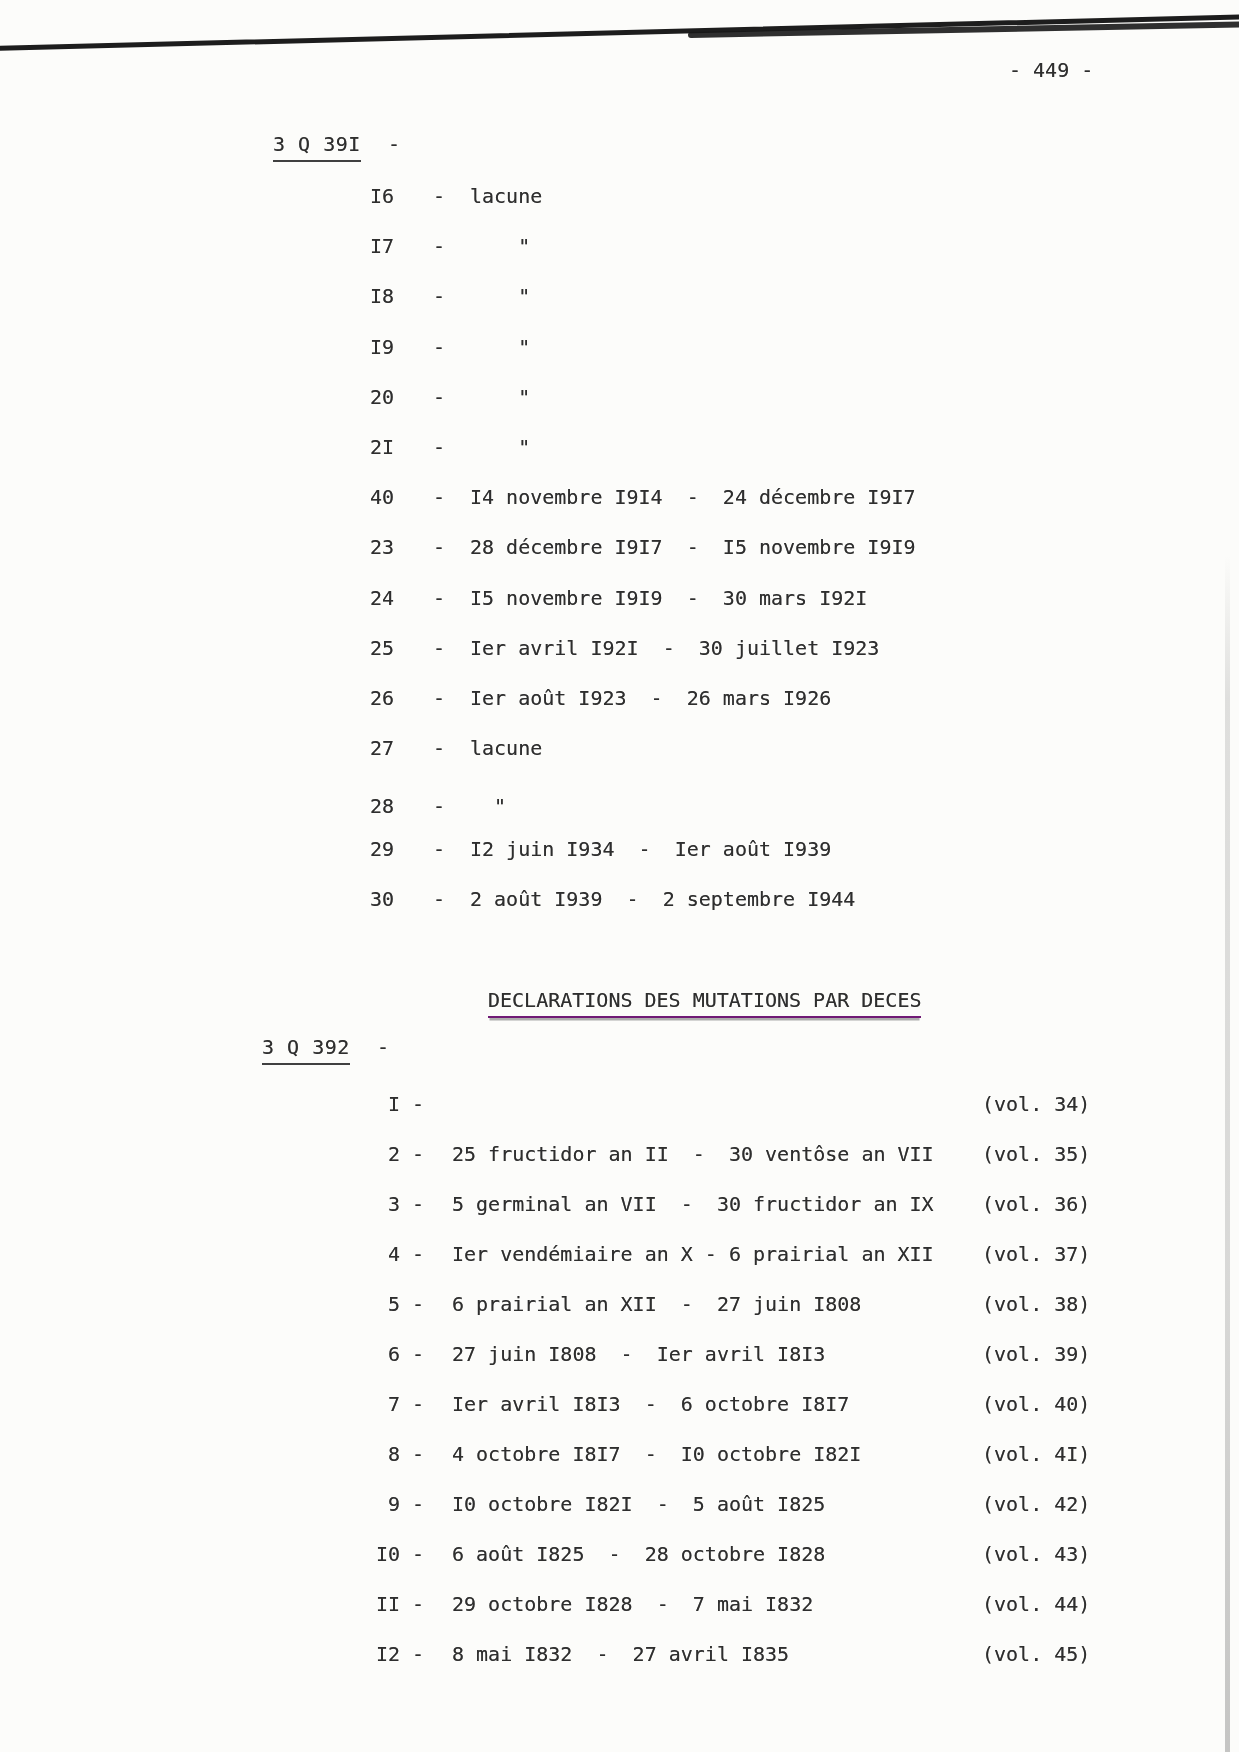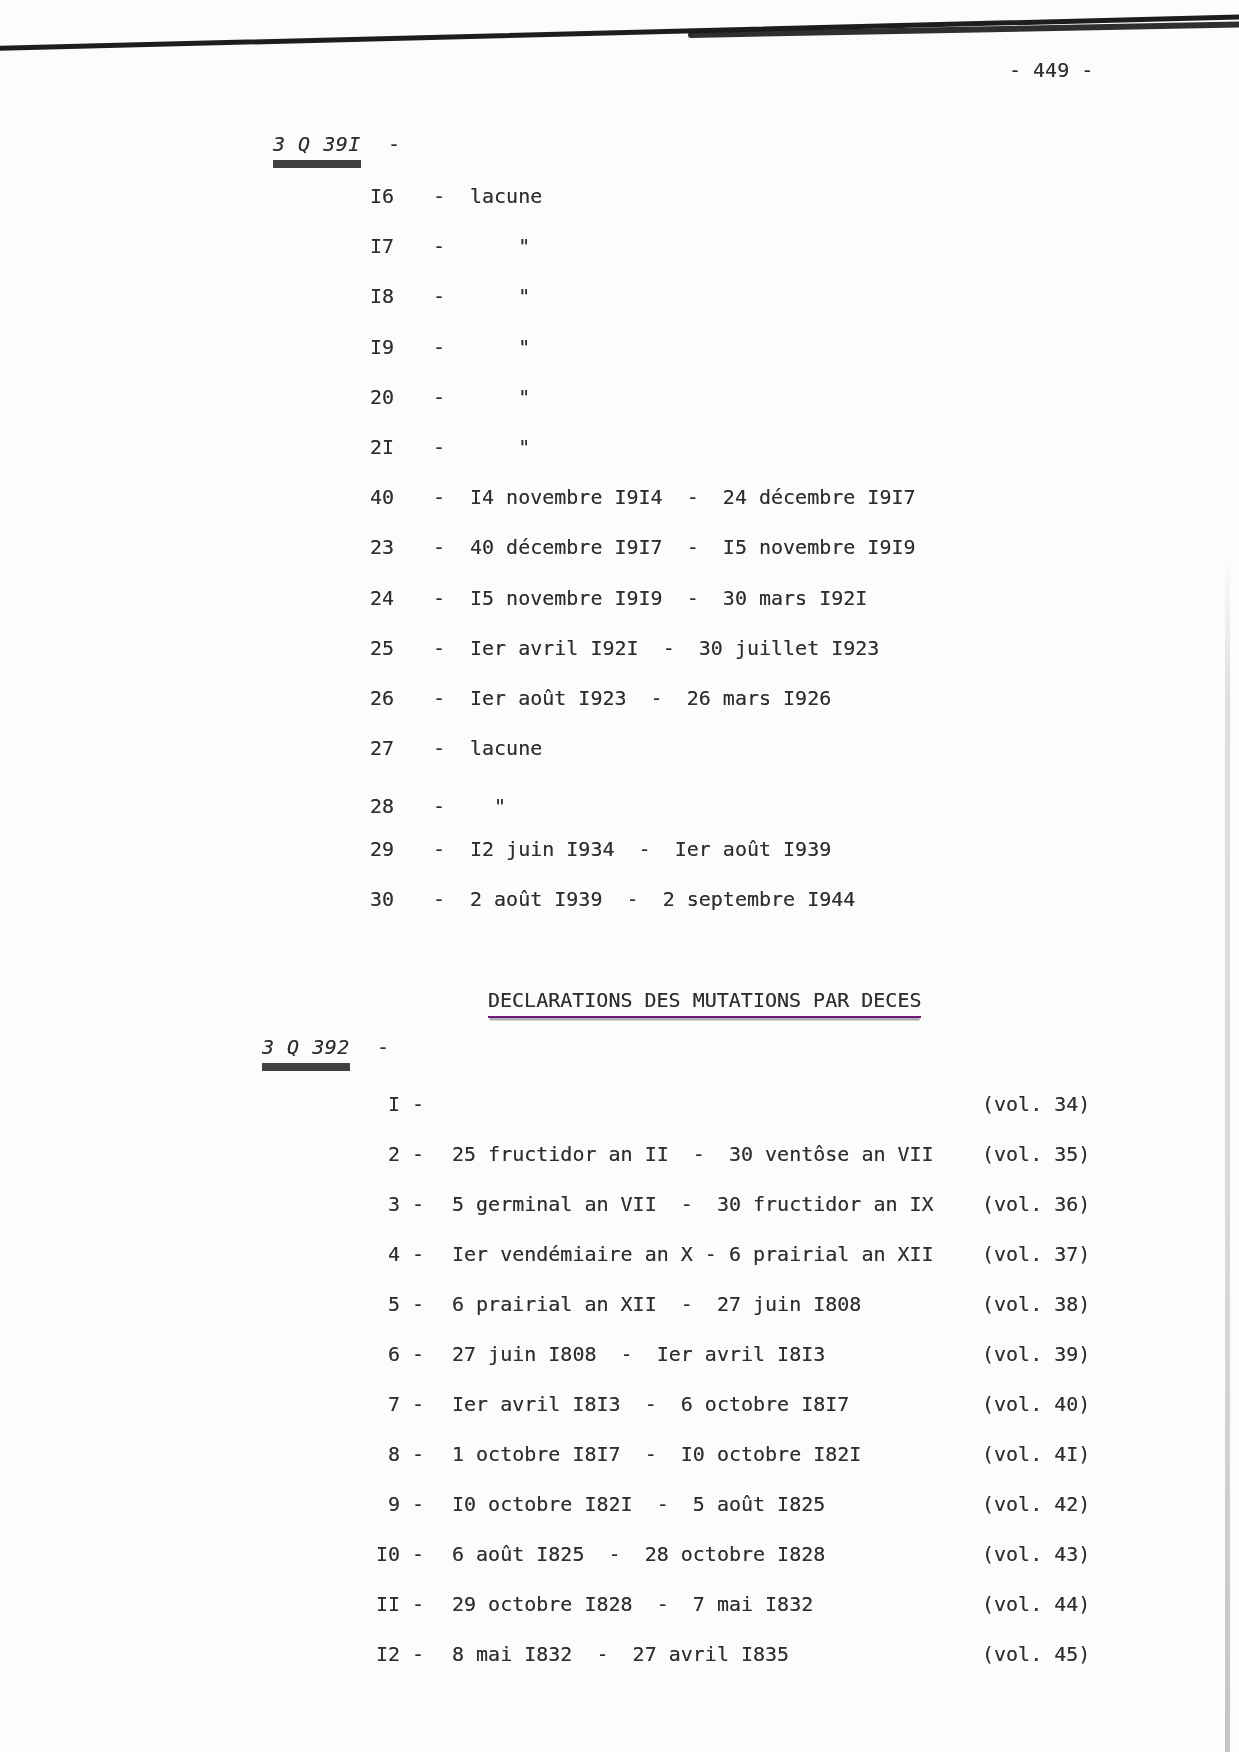--- a/index.html
+++ b/index.html
@@ -26,24 +26,23 @@
     background:#181818;border-radius:3px;
     transform:rotate(-1.1deg);transform-origin:left center;
     opacity:.9;
   }
   
   #edge-line{
     position:absolute;left:1225px;top:555px;width:5px;height:1197px;
     background:linear-gradient(to bottom,rgba(90,90,90,0) 0%,rgba(90,90,90,0.18) 12%,rgba(90,90,90,0.22) 60%,rgba(80,80,80,0.32) 100%);
   }
   .code{
-    border-bottom:8px solid #404040;
+    border-bottom:2px solid #404040;
     padding-bottom:4px;
     letter-spacing:.5px;
-    font-style:italic;
   }
   .section-title{
     border-bottom:2px solid #701a75;
     padding-bottom:4px;
     box-shadow:0 4px 0 -1.5px rgba(56,56,56,0.40);
   }
   .row{position:absolute;left:0;top:0;width:1239px;height:26px;}
   .row .num{position:absolute;display:inline-block;text-align:right;white-space:pre;}
   .row .sep{position:absolute;white-space:pre;}
   .row .txt{position:absolute;white-space:pre;}
@@ -112,21 +111,21 @@
 
       <div class="row" style="top: 485px;">
         <span class="num">40</span>
         <span class="sep">-</span>
         <span class="txt">I4 novembre I9I4  -  24 décembre I9I7</span>
       </div>
 
       <div class="row" style="top: 535px;">
         <span class="num">23</span>
         <span class="sep">-</span>
-        <span class="txt">40 décembre I9I7  -  I5 novembre I9I9</span>
+        <span class="txt">28 décembre I9I7  -  I5 novembre I9I9</span>
       </div>
 
       <div class="row" style="top: 586px;">
         <span class="num">24</span>
         <span class="sep">-</span>
         <span class="txt">I5 novembre I9I9  -  30 mars I92I</span>
       </div>
 
       <div class="row" style="top: 636px;">
         <span class="num">25</span>
@@ -216,21 +215,21 @@
       <div class="row" style="top: 1392px;">
         <span class="num">7</span>
         <span class="sep">-</span>
         <span class="txt">Ier avril I8I3  -  6 octobre I8I7</span>
         <span class="vol">(vol. 40)</span>
       </div>
 
       <div class="row" style="top: 1442px;">
         <span class="num">8</span>
         <span class="sep">-</span>
-        <span class="txt">1 octobre I8I7  -  I0 octobre I82I</span>
+        <span class="txt">4 octobre I8I7  -  I0 octobre I82I</span>
         <span class="vol">(vol. 4I)</span>
       </div>
 
       <div class="row" style="top: 1492px;">
         <span class="num">9</span>
         <span class="sep">-</span>
         <span class="txt">I0 octobre I82I  -  5 août I825</span>
         <span class="vol">(vol. 42)</span>
       </div>
 

